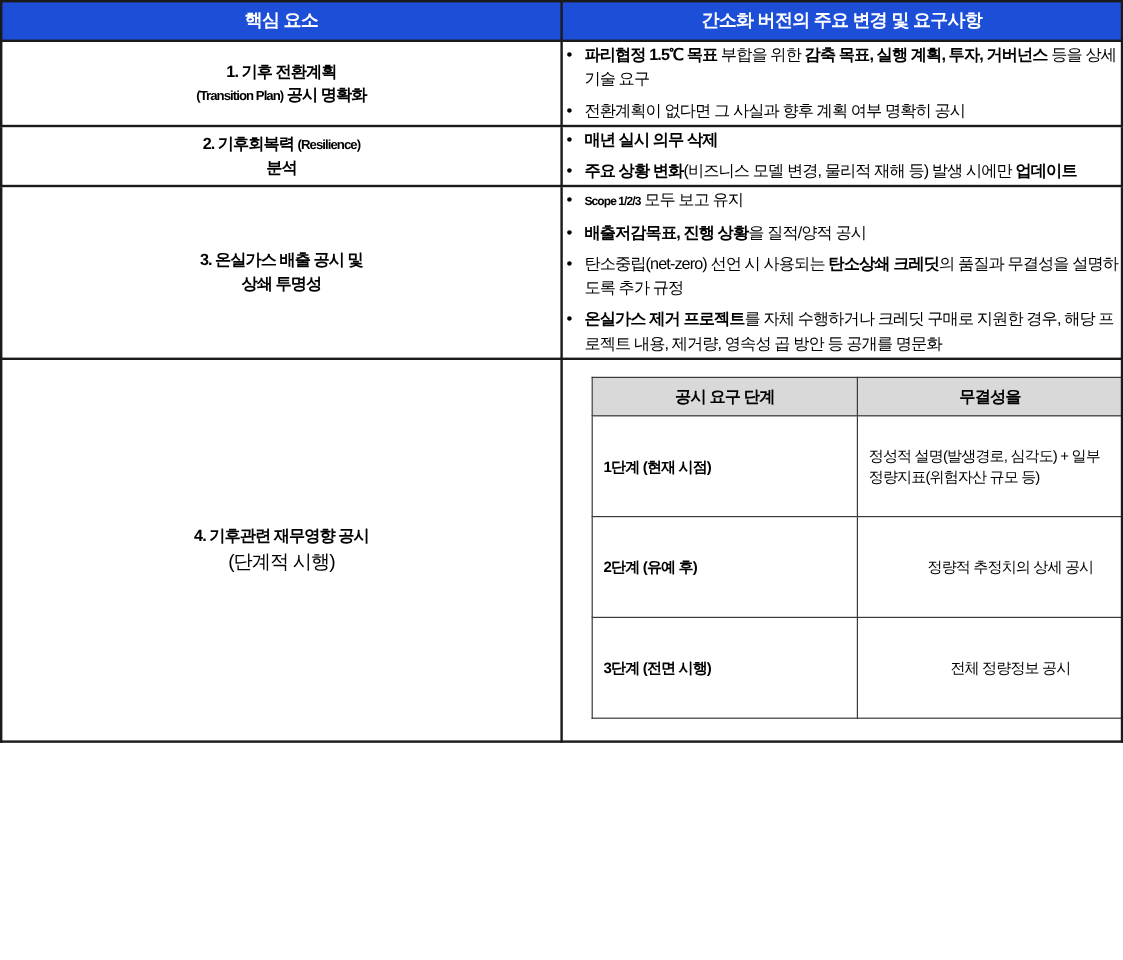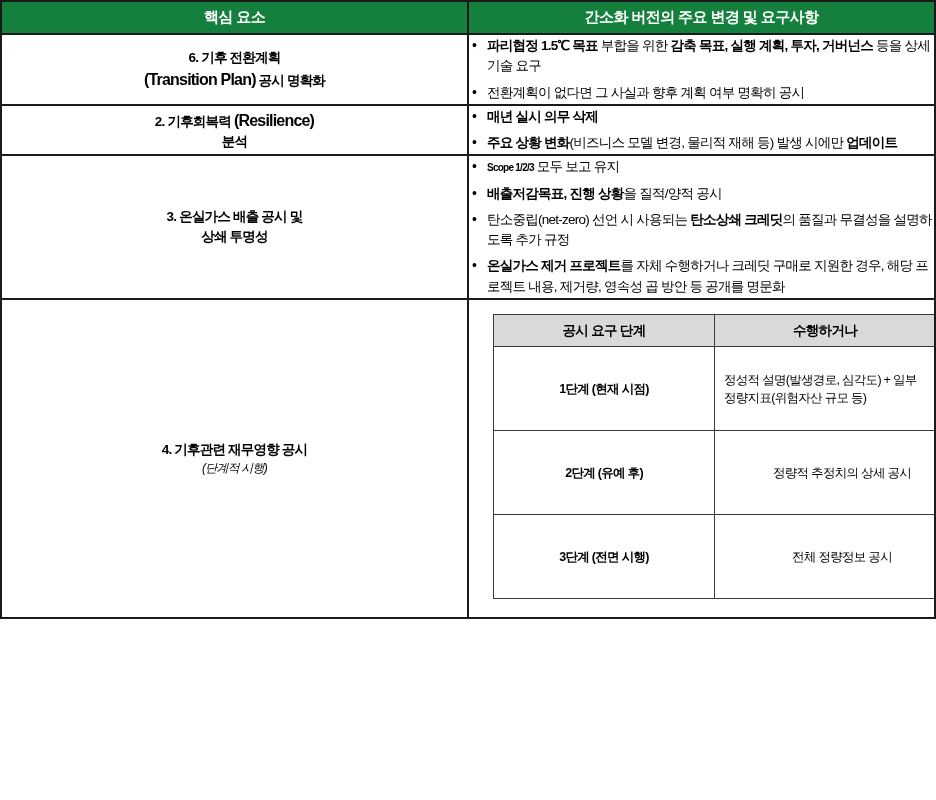--- a/index.html
+++ b/index.html
@@ -22,48 +22,47 @@
     border-collapse: collapse;
     table-layout: fixed;
   }
   table.main > tbody > tr > th,
   table.main > tbody > tr > td {
     border: 2px solid #1a1a1a;
     vertical-align: middle;
     padding: 0;
   }
   th.head {
-    background: #15803d;
+    background: #1d4ed8;
     color: #ffffff;
     font-size: 15px;
     font-weight: bold;
     letter-spacing: -0.6px;
     text-align: center;
     height: 33px;
   }
   td.keycell {
     width: 234px;
     text-align: center;
     font-size: 13.5px;
     font-weight: bold;
     letter-spacing: -0.8px;
     line-height: 1.45;
     color: #000000;
     padding: 6px 8px;
   }
   td.keycell .small {
-    font-size: 16px;
+    font-size: 11px;
     font-weight: bold;
     letter-spacing: -0.8px;
   }
   td.keycell .reg {
     font-weight: normal;
-    font-size: 12px;
+    font-size: 16px;
     letter-spacing: -0.8px;
-    font-style: italic;
   }
   td.bodycell {
     padding: 9px 10px 9px 12px;
     font-size: 13.5px;
     color: #000000;
     letter-spacing: -0.7px;
     line-height: 1.5;
   }
   ul.bl {
     margin: 1px;
@@ -109,21 +108,20 @@
   }
   table.stage th {
     background: #d9d9d9;
     font-weight: bold;
     text-align: center;
     height: 31px;
     font-size: 13.5px;
   }
   table.stage td.c1 {
     width: 152px;
-    text-align: center;
     font-weight: bold;
     font-size: 12.5px;
   }
   table.stage td.c2 { width: 212px; }
   table.stage td.c3 { width: 260px; }
   table.stage tr.row td { height: 84px; vertical-align: middle; }
   table.stage td.c2.ctr { text-align: center; padding-left: 43px; }
 </style>
 </head>
 <body>
@@ -131,21 +129,21 @@
 <div id="sheet">
   <table class="main">
     <tbody>
       <tr>
         <th class="head">핵심 요소</th>
         <th class="head">간소화 버전의 주요 변경 및 요구사항</th>
       </tr>
 
       <tr>
         <td class="keycell">
-          <div>6. 기후 전환계획</div>
+          <div>1. 기후 전환계획</div>
           <div><span class="small">(Transition Plan)</span><span> 공시 명확화</span></div>
         </td>
         <td class="bodycell">
           <ul class="bl">
             <li><b>파리협정 1.5℃ 목표</b> 부합을 위한 <b>감축 목표, 실행 계획, 투자, 거버넌스</b> 등을 상세 기술 요구</li>
             <li>전환계획이 없다면 그 사실과 향후 계획 여부 명확히 공시</li>
           </ul>
         </td>
       </tr>
 
@@ -181,21 +179,21 @@
         <td class="keycell">
           <div>4. 기후관련 재무영향 공시</div>
           <div class="reg">(단계적 시행)</div>
         </td>
         <td>
           <div class="stagewrap">
             <table class="stage">
               <tbody>
                 <tr>
                   <th>공시 요구 단계</th>
-                  <th>수행하거나</th>
+                  <th>무결성을</th>
                   <th>적용 시점</th>
                 </tr>
                 <tr class="row">
                   <td class="c1">1단계 (현재 시점)</td>
                   <td class="c2">정성적 설명(발생경로, 심각도) + 일부 정량지표(위험자산 규모 등)</td>
                   <td class="c3">1단계 기업의 초기 보고(FY24)</td>
                 </tr>
                 <tr class="row">
                   <td class="c1">2단계 (유예 후)</td>
                   <td class="c2 ctr">정량적 추정치의 상세 공시</td>

